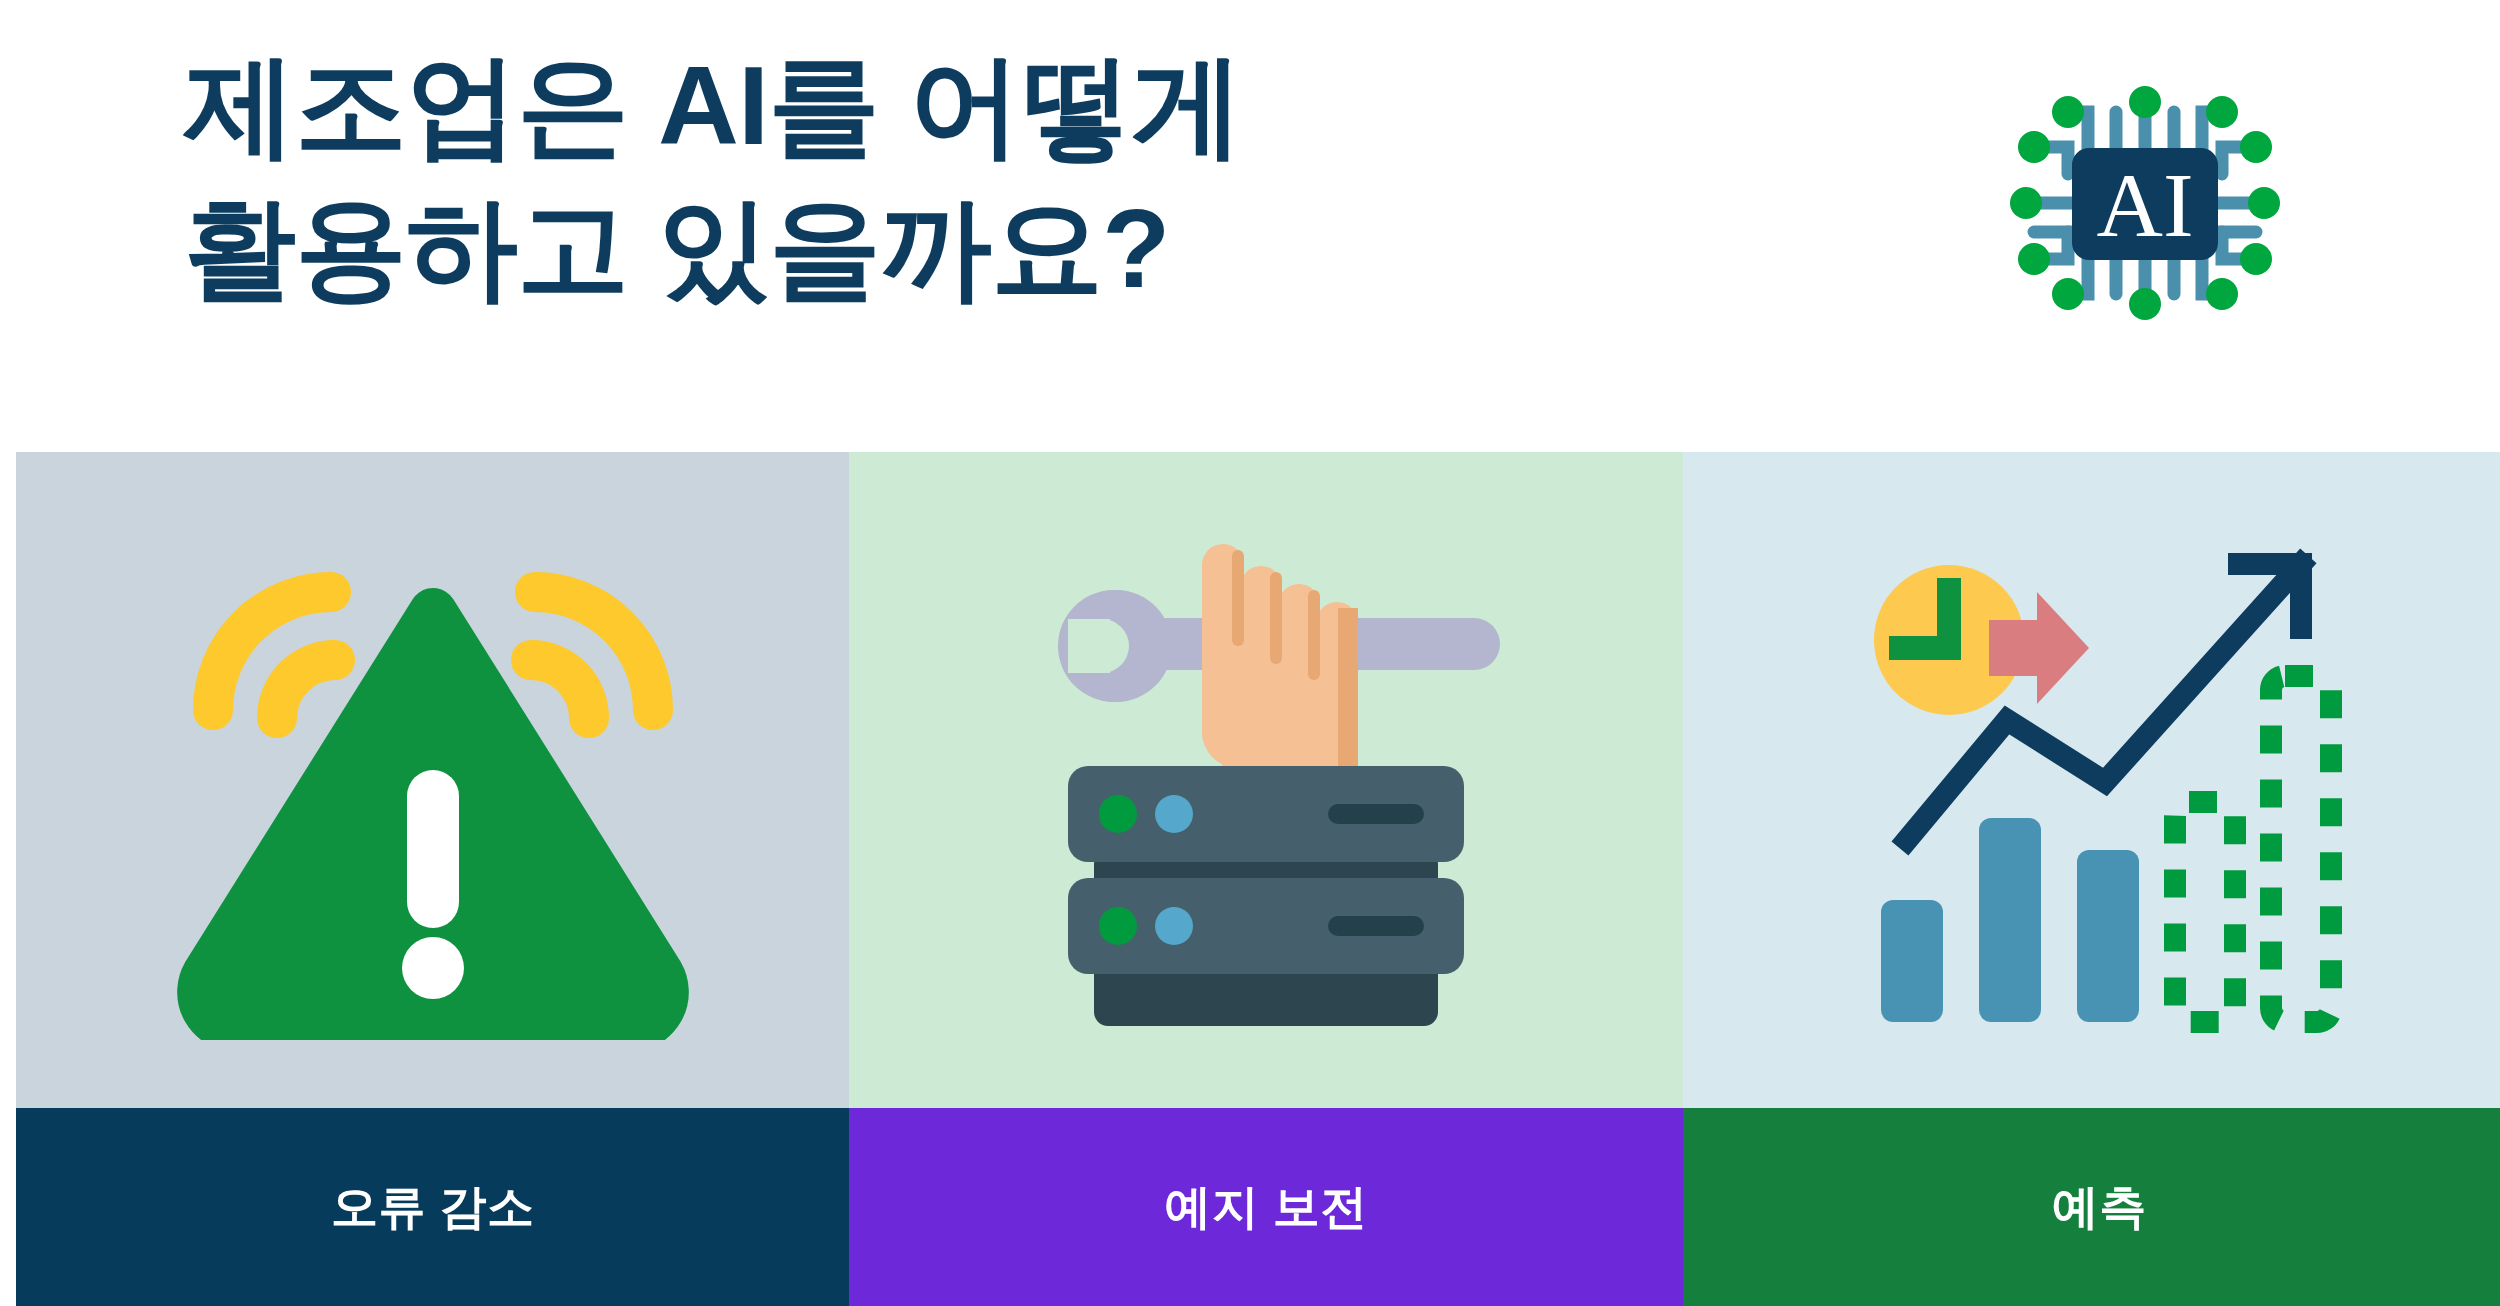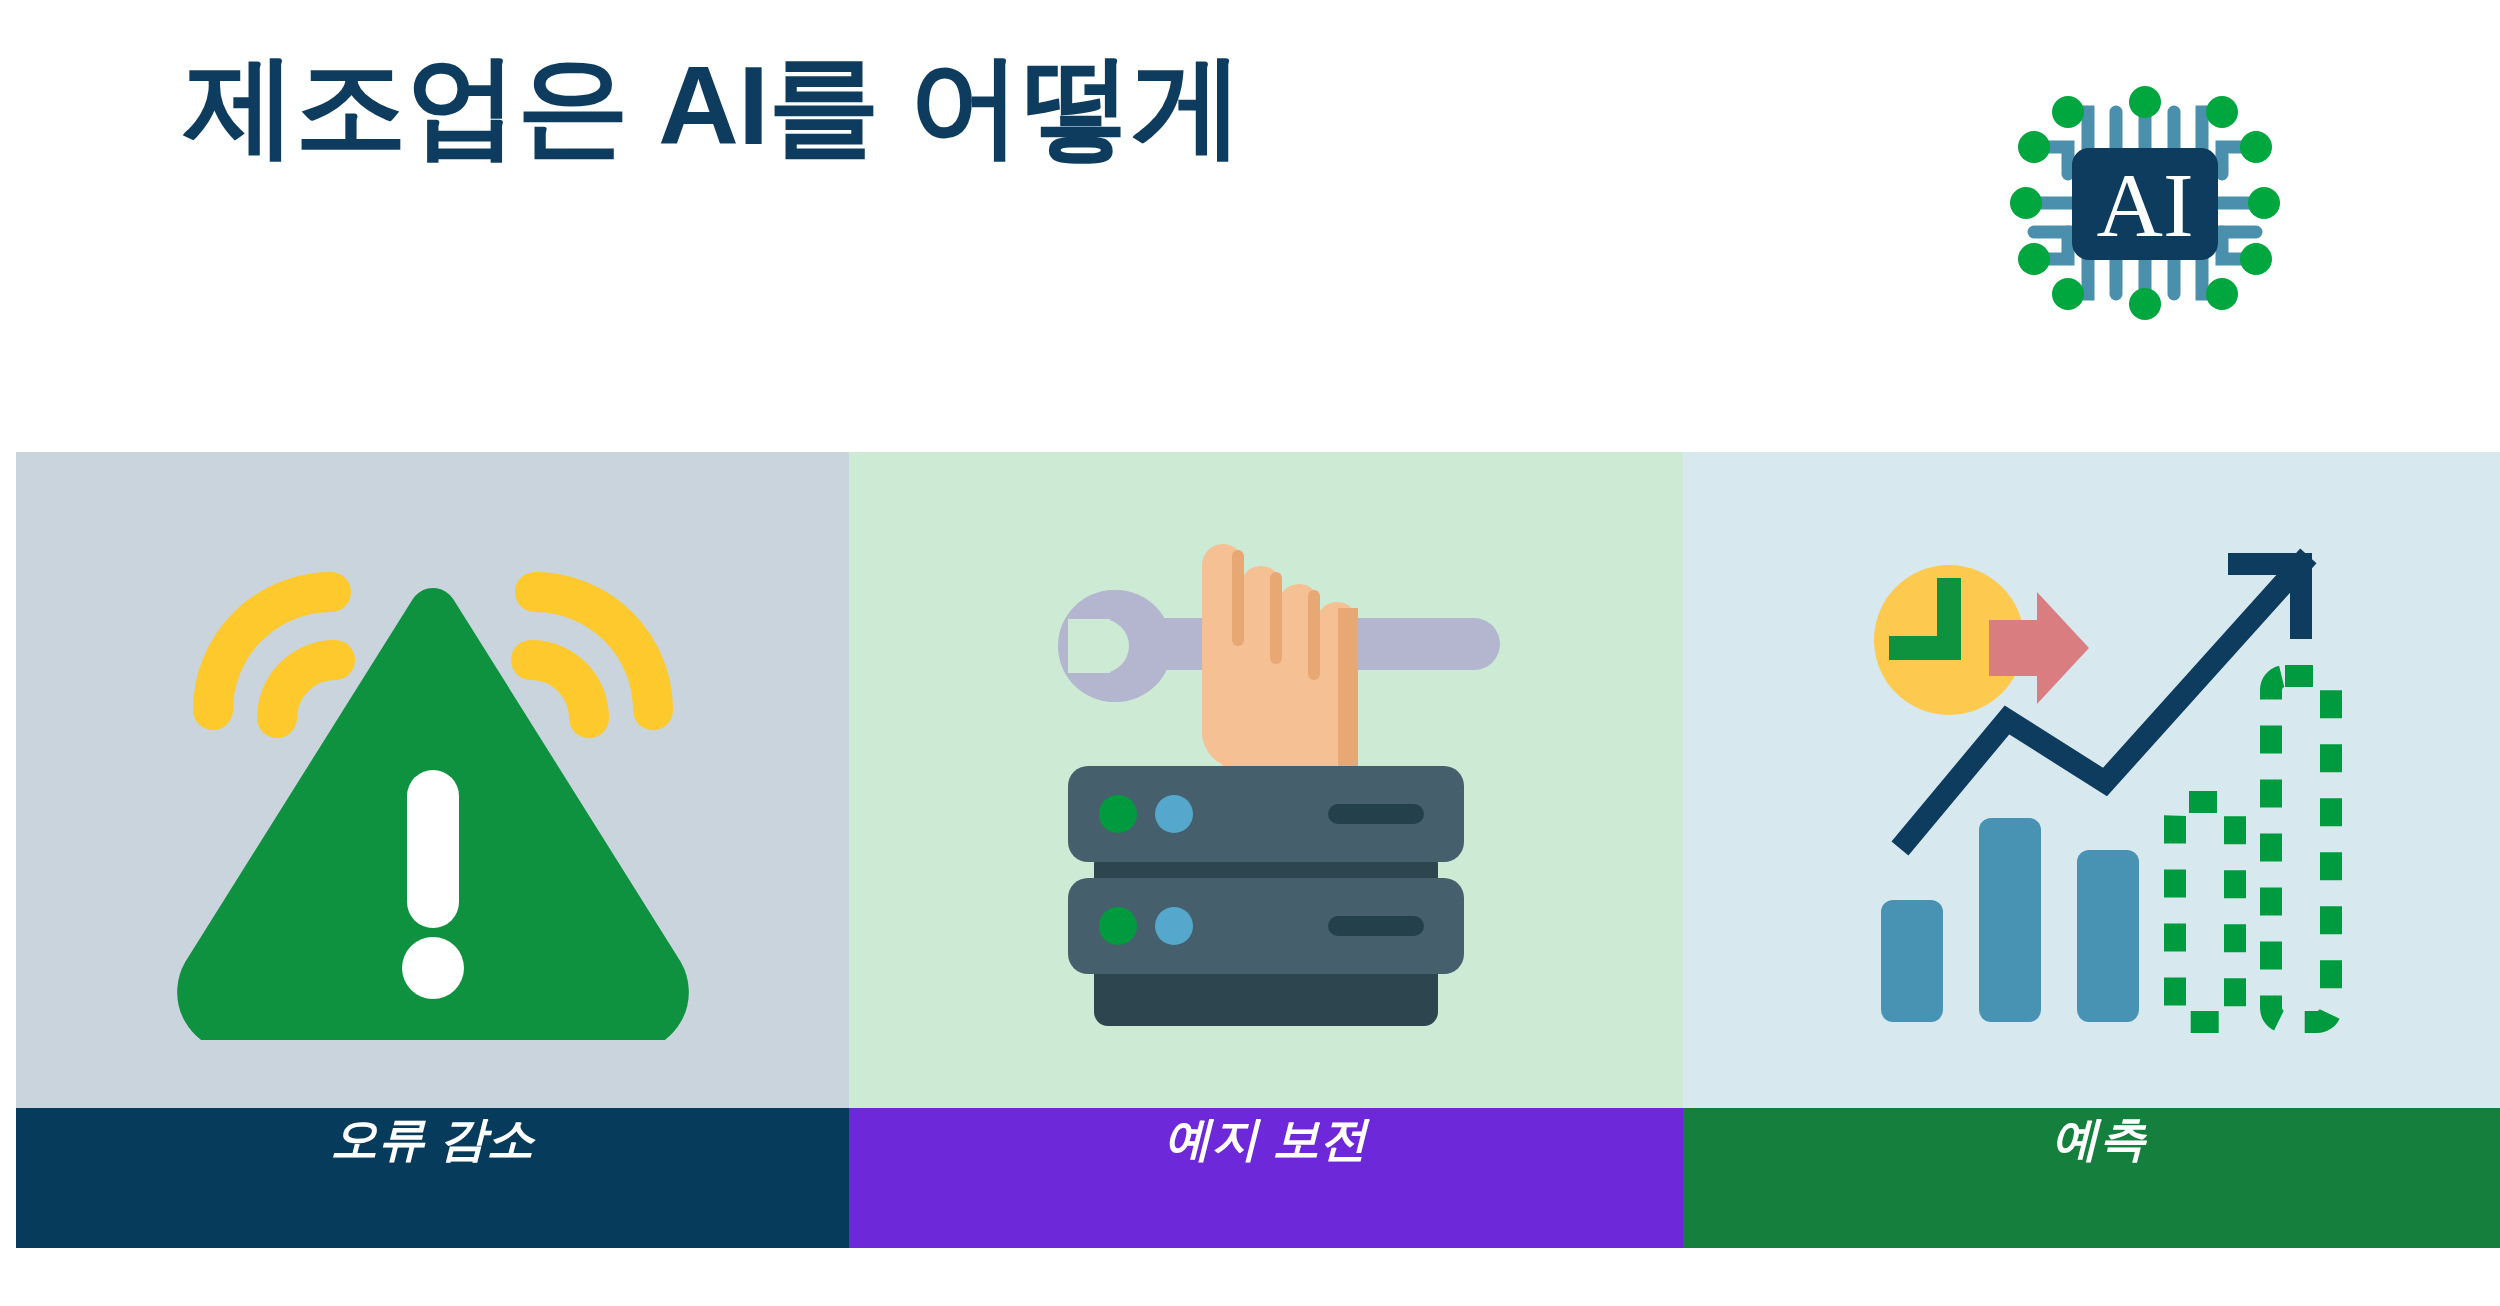--- a/index.html
+++ b/index.html
@@ -51,40 +51,41 @@
     transform:translate(-50%,-50%);
     width:520px;height:520px;
   }
 
   
   #footers{
     position:absolute;left:0;top:1108px;width:2500px;height:198px;
     display:flex;
   }
   .footer-band{
-    width:833.34px;height:140px;
-    display:flex;align-items:flex-start;justify-content:center;font-style:italic;
+    width:833.34px;height:198px;
+    display:flex;align-items:center;justify-content:center;
   }
   .footer-label{
     color:#ffffff;
     font-size:47px;
     font-weight:700;
     letter-spacing:0.5px;
     white-space:nowrap;
   }
 </style>
 </head>
 <body>
 
 <div id="poster">
 
   <div id="header">
 
     <div id="title-block">
       <div class="title-line">제조업은 AI를 어떻게</div>
+      <div class="title-line">활용하고 있을까요?</div>
     </div>
 
     <div id="chip-wrap">
       <svg viewBox="0 0 290 290" width="290" height="290" aria-hidden="true">
         <g stroke="#4a90ac" stroke-width="13" stroke-linecap="round" fill="none">
 
           <path d="M116 54 V112"></path>
           <path d="M145 44 V112"></path>
           <path d="M174 54 V112"></path>
 

